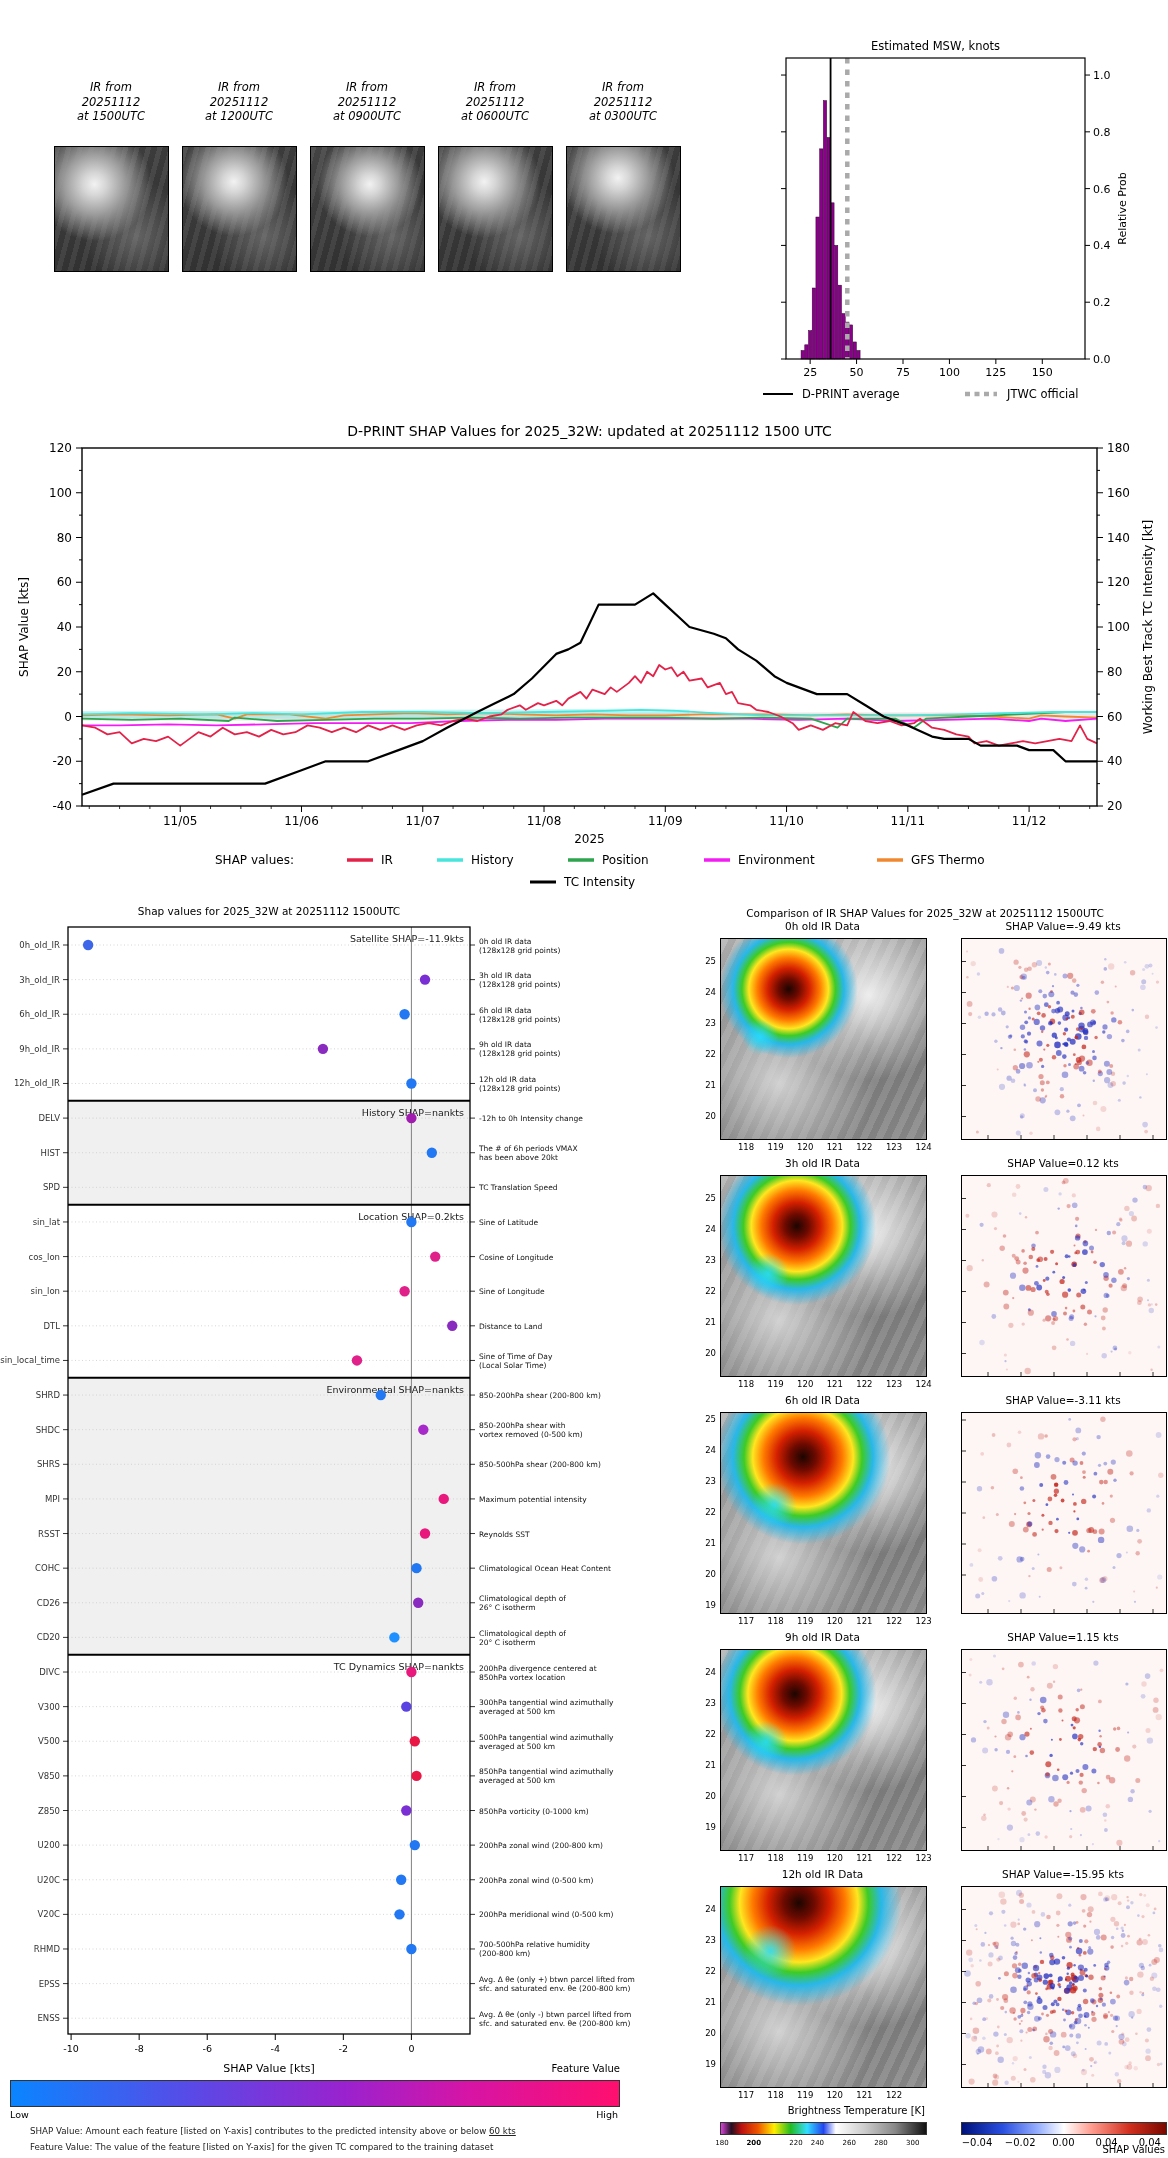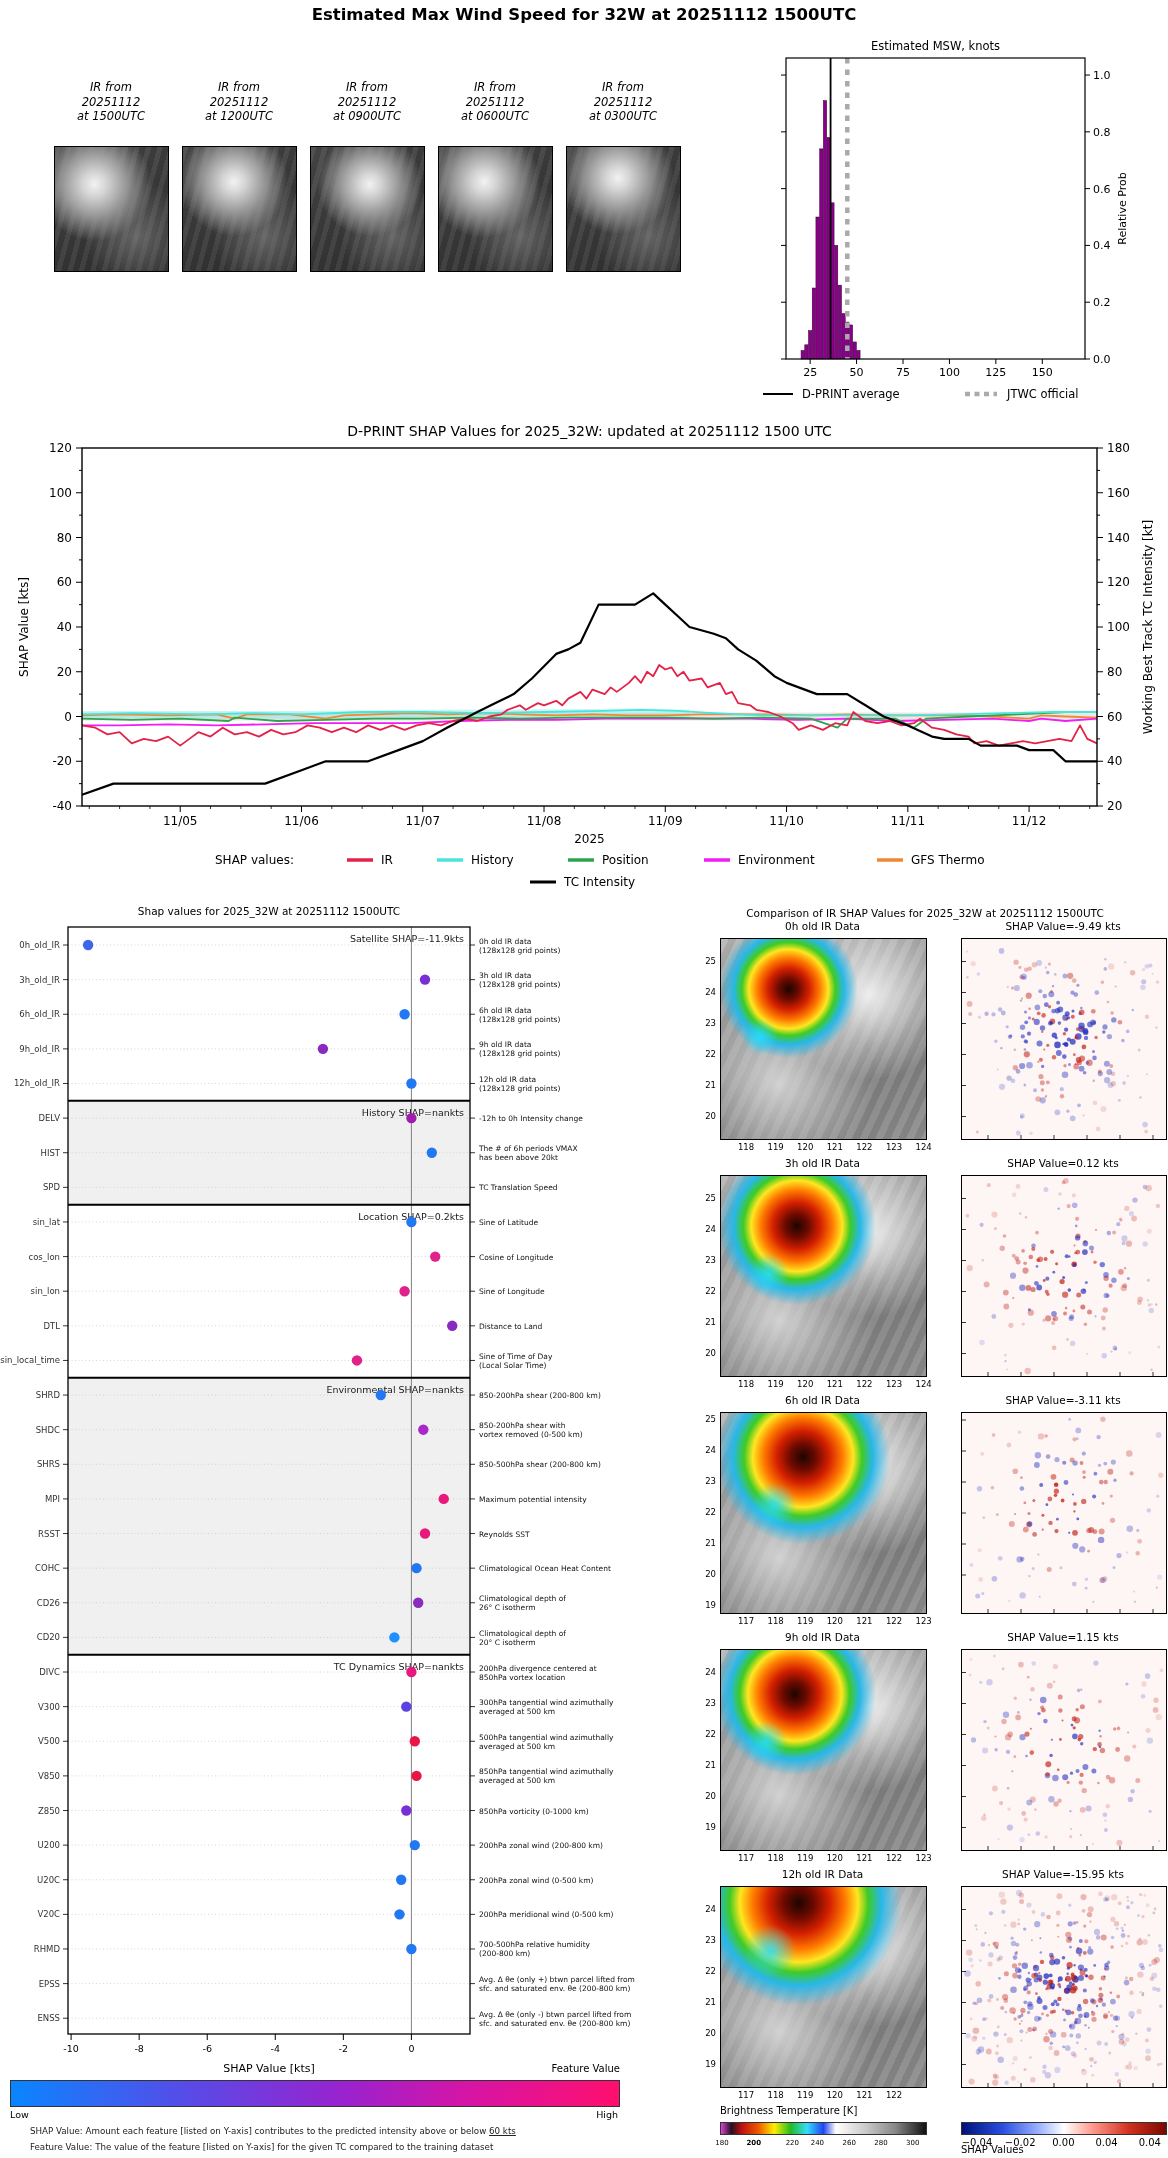--- a/index.html
+++ b/index.html
@@ -8,34 +8,33 @@
   .abs{position:absolute;}
   .fig-title{left:0;top:5px;width:1168px;text-align:center;font-size:16.5px;font-weight:600;}
   .thumb-item{position:absolute;top:0;width:118px;}
   .thumb-cap{font-size:11.5px;line-height:1.28;text-align:center;font-style:italic;}
   .thumb-img{position:absolute;top:66px;left:2px;width:113px;height:124px;border:1px solid #000;}
   .sec-title{font-size:10.5px;text-align:center;}
   .row-title{font-size:10.5px;text-align:center;}
   .tick-sm{font-size:8.5px;position:absolute;}
   .ir-map{position:absolute;width:205px;height:200px;border:1px solid #000;}
   .shap-map{position:absolute;width:204px;height:200px;border:1px solid #000;background:#fdf6f5;}
-  .cb-title{font-size:10px;text-align:left;}
+  .cb-title{font-size:10px;text-align:right;}
   .cb-bar{position:absolute;border:1px solid #333;}
   .cb-tick{position:absolute;font-size:7px;text-align:center;width:30px;}
   .cb-tick.big{font-size:10px;width:44px;}
   .fv-title{font-size:10px;}
   .fv-low,.fv-high{font-size:9.5px;}
   .footnote{font-size:8.7px;color:#222;}
   svg text{font-family:"DejaVu Sans",sans-serif;}
 </style>
 </head>
 <body>
 
 <div id="canvas">
-  <div class="abs fig-title">Estimated Max Wind Speed for 32W at 20251112 1500UTC</div>
 
   <div class="abs" id="thumbs" style="left:52px;top:80px;width:660px;height:195px;">
       <div class="thumb-item" style="left: 0px;">
         <div class="thumb-cap">IR from<br>20251112<br>at 1500UTC</div>
         <div class="thumb-img" style="background: radial-gradient(circle at 35% 30%, rgb(242, 242, 242) 0%, rgb(214, 214, 214) 10%, rgb(158, 158, 158) 26%, rgba(80, 80, 80, 0) 50%), radial-gradient(at 72% 72%, rgba(150, 150, 150, 0.5) 0%, rgba(60, 60, 60, 0) 45%), repeating-linear-gradient(105deg, rgba(255, 255, 255, 0.05) 0px, rgba(255, 255, 255, 0.05) 5px, rgba(0, 0, 0, 0.09) 5px, rgba(0, 0, 0, 0.09) 11px), linear-gradient(150deg, rgb(74, 74, 74), rgb(46, 46, 46));"></div>
       </div>
       <div class="thumb-item" style="left: 128px;">
         <div class="thumb-cap">IR from<br>20251112<br>at 1200UTC</div>
         <div class="thumb-img" style="background: radial-gradient(circle at 45% 28%, rgb(242, 242, 242) 0%, rgb(214, 214, 214) 10%, rgb(158, 158, 158) 26%, rgba(80, 80, 80, 0) 50%), radial-gradient(at 72% 72%, rgba(150, 150, 150, 0.5) 0%, rgba(60, 60, 60, 0) 45%), repeating-linear-gradient(105deg, rgba(255, 255, 255, 0.05) 0px, rgba(255, 255, 255, 0.05) 5px, rgba(0, 0, 0, 0.09) 5px, rgba(0, 0, 0, 0.09) 11px), linear-gradient(150deg, rgb(74, 74, 74), rgb(46, 46, 46));"></div>
       </div>
@@ -1619,21 +1618,21 @@
           <line x1="125" x2="125" y1="196" y2="200" stroke="#000" stroke-width="0.8"></line>
           <line x1="0" x2="4" y1="146.5" y2="146.5" stroke="#000" stroke-width="0.8"></line>
           <line x1="158" x2="158" y1="196" y2="200" stroke="#000" stroke-width="0.8"></line>
           <line x1="0" x2="4" y1="177.5" y2="177.5" stroke="#000" stroke-width="0.8"></line>
           <line x1="191" x2="191" y1="196" y2="200" stroke="#000" stroke-width="0.8"></line>
         </svg></div>
       <div class="cb-title" style="left: 30px; top: 1190px; width: 205px; position: absolute;">Brightness Temperature [K]</div>
       <div class="cb-bar" style="left: 30px; top: 1207px; position: absolute; width: 205px; height: 11px; background: linear-gradient(90deg, rgb(217, 67, 217) 0%, rgb(34, 16, 34) 5%, rgb(187, 17, 17) 10%, rgb(238, 85, 0) 18%, rgb(255, 238, 0) 26%, rgb(34, 187, 34) 34%, rgb(51, 221, 255) 42%, rgb(34, 68, 238) 50%, rgb(255, 255, 255) 56%, rgb(204, 204, 204) 70%, rgb(136, 136, 136) 85%, rgb(17, 17, 17) 100%);"></div>
       <div class="cb-tick" style="left: 17px; top: 1224px; width: 30px; position: absolute;">180</div>
       <div class="cb-tick" style="left: 48.8px; top: 1224px; width: 30px; position: absolute; font-weight: bold;">200</div>
-      <div class="cb-tick" style="left: 79px; top: 1224px; width: 30px; position: absolute; text-align: right;">220</div>
+      <div class="cb-tick" style="left: 91px; top: 1224px; width: 30px; position: absolute;">220</div>
       <div class="cb-tick" style="left: 112.4px; top: 1224px; width: 30px; position: absolute;">240</div>
       <div class="cb-tick" style="left: 144.2px; top: 1224px; width: 30px; position: absolute;">260</div>
       <div class="cb-tick" style="left: 176px; top: 1224px; width: 30px; position: absolute;">280</div>
       <div class="cb-tick" style="left: 207.8px; top: 1224px; width: 30px; position: absolute;">300</div>
       <div class="cb-title" style="left: 271px; top: 1190px; width: 204px; position: absolute; margin-top: 39px;">SHAP Values</div>
       <div class="cb-bar" style="left: 271px; top: 1207px; position: absolute; width: 204px; height: 11px; background: linear-gradient(90deg, rgb(0, 18, 122), rgb(42, 79, 224) 20%, rgb(157, 180, 255) 38%, rgb(255, 255, 255) 50%, rgb(255, 160, 147) 63%, rgb(209, 48, 31) 82%, rgb(122, 8, 0) 100%);"></div>
       <div class="cb-tick big" style="left: 265px; top: 1222px; width: 44px; position: absolute;">−0.04</div>
       <div class="cb-tick big" style="left: 308.2px; top: 1222px; width: 44px; position: absolute;">−0.02</div>
       <div class="cb-tick big" style="left: 351.4px; top: 1222px; width: 44px; position: absolute;">0.00</div>
       <div class="cb-tick big" style="left: 394.6px; top: 1222px; width: 44px; position: absolute;">0.04</div>

